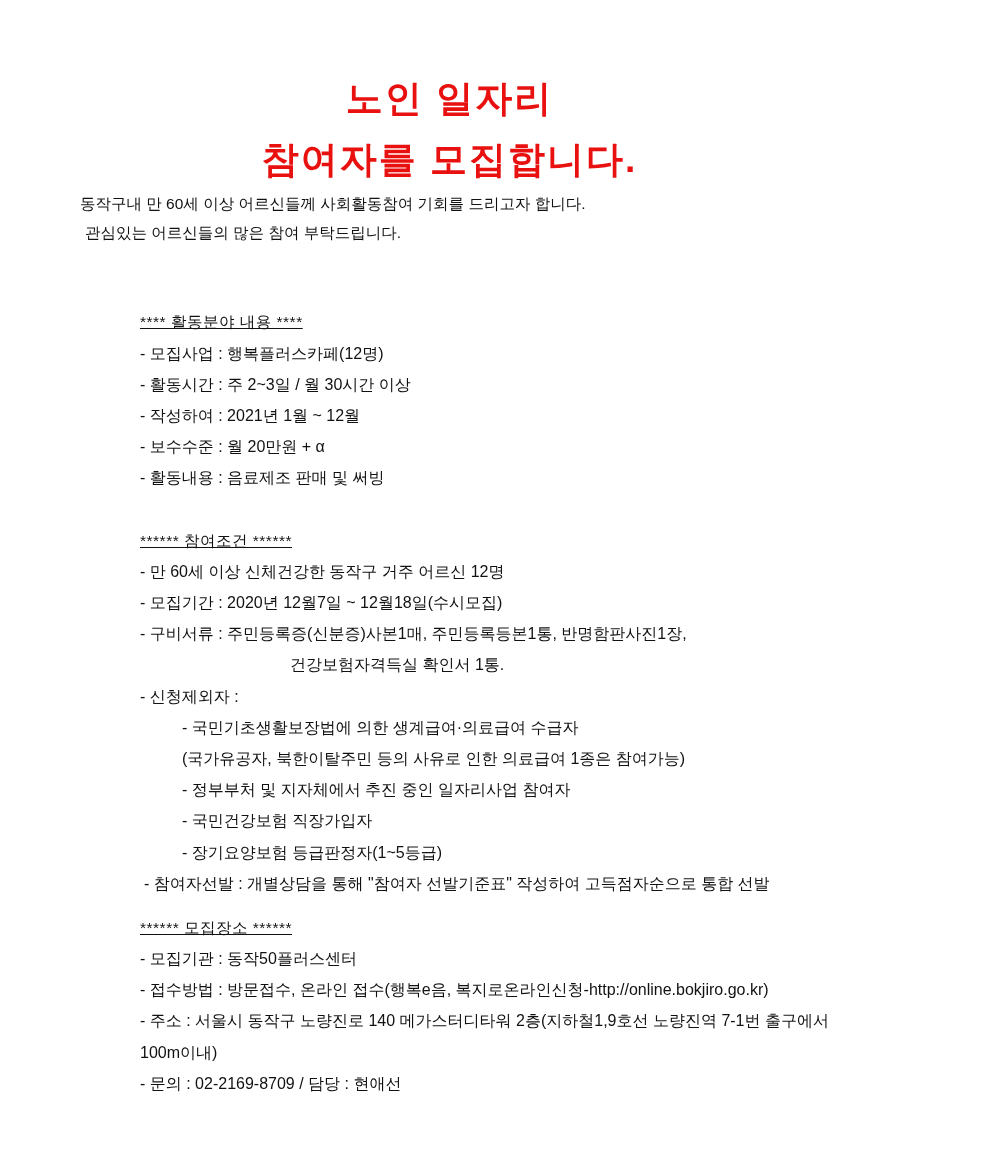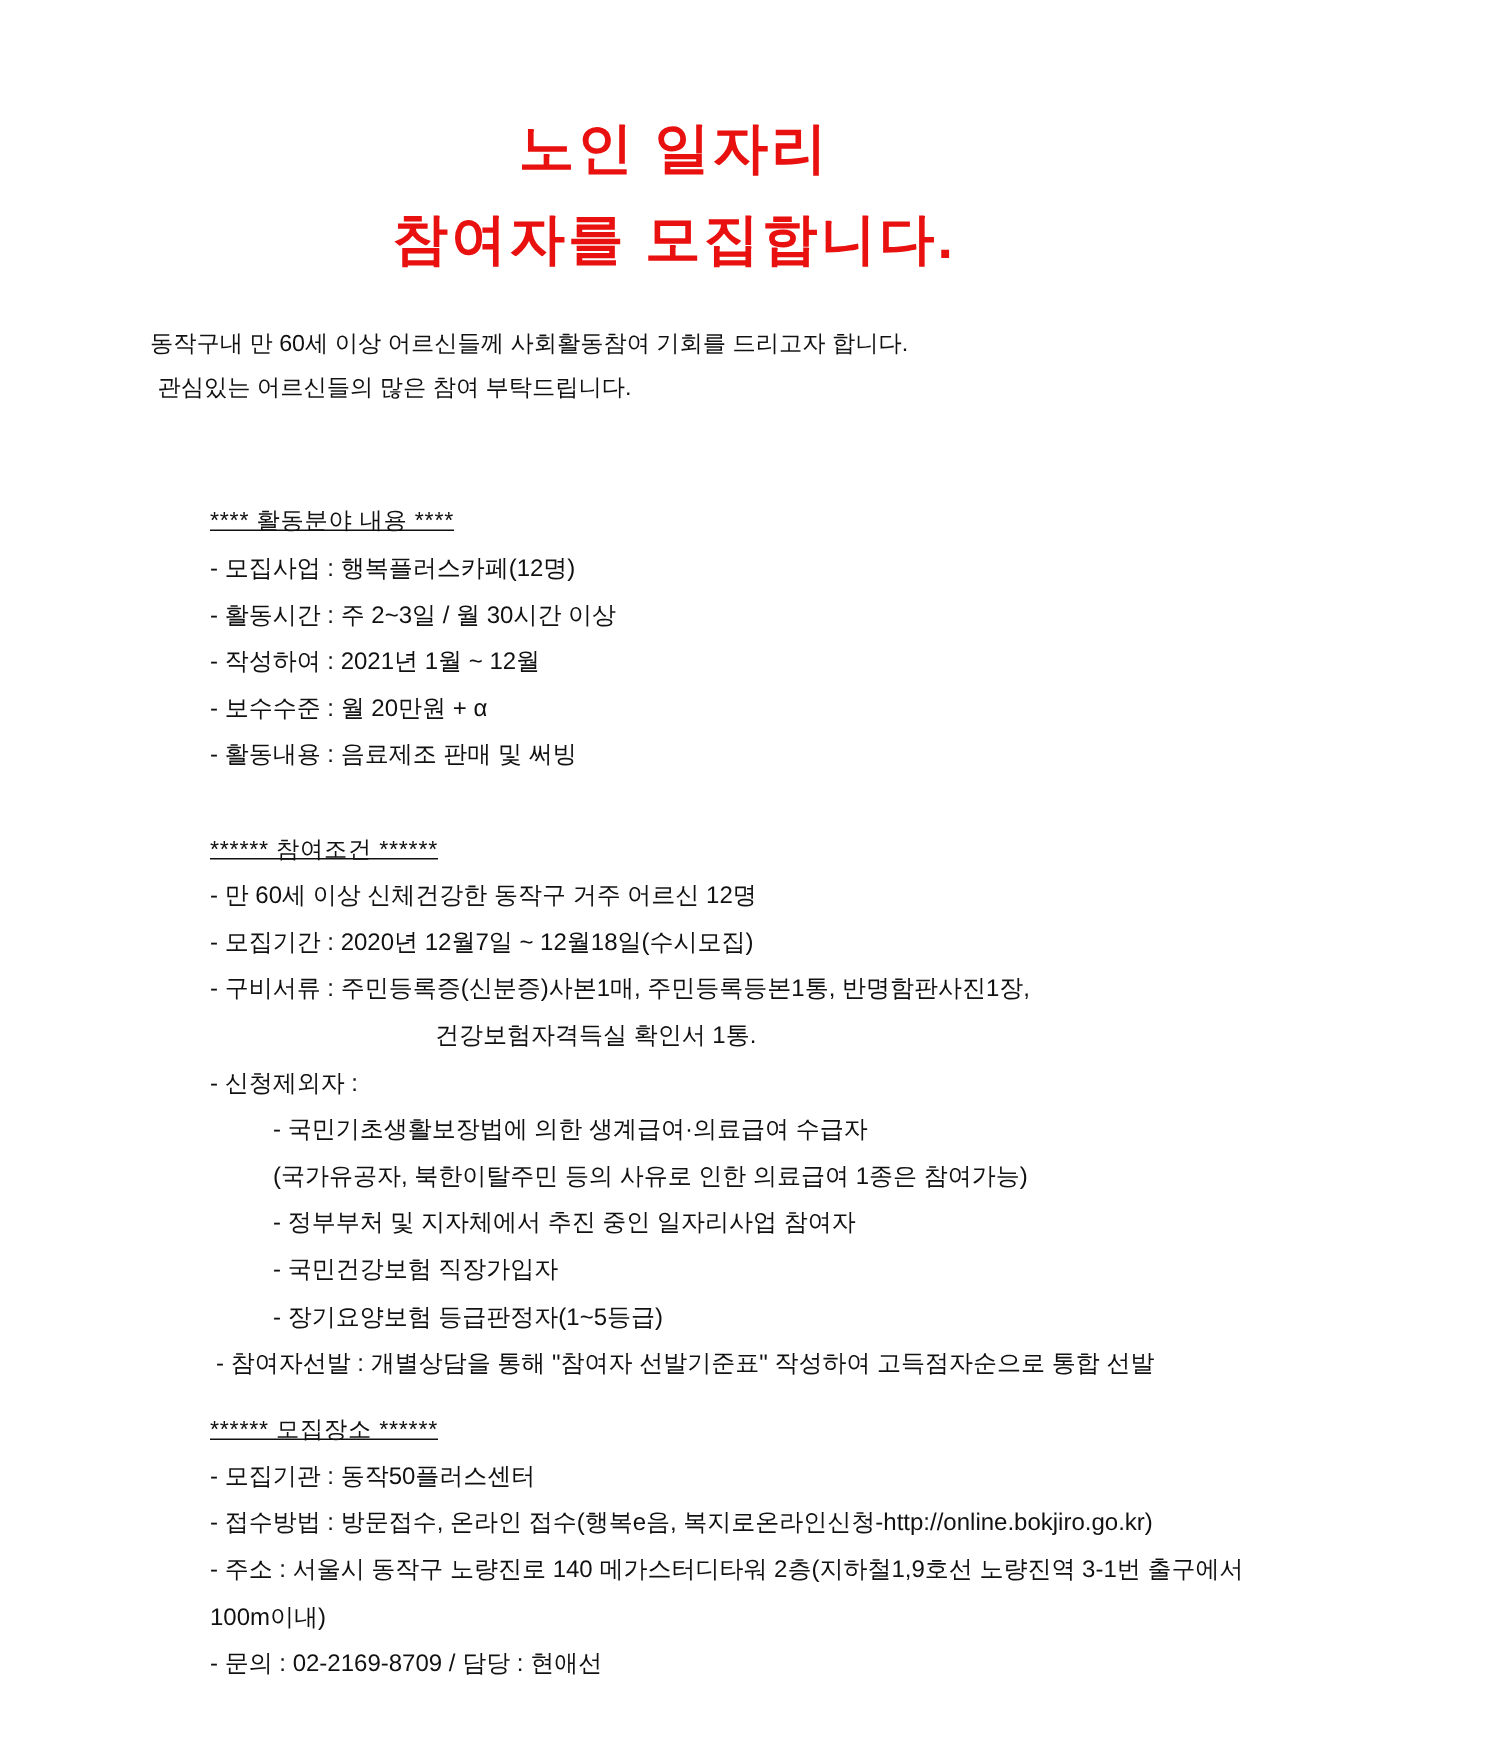--- a/index.html
+++ b/index.html
@@ -31,22 +31,21 @@
   .title-line {
     color: #e8110f;
     font-size: 37px;
     font-weight: bold;
     letter-spacing: 2px;
     line-height: 1.65;
   }
 
   
   .intro {
-    margin-top: 26px;
-    padding-left: 100px;
+    padding-left: 80px;
     font-size: 15.5px;
     line-height: 1.85;
     color: #111;
   }
   .intro div:nth-child(2) {
     padding-left: 5px;
   }
 
   
   .section {
@@ -110,17 +109,17 @@
     <div class="line indent-2">- 정부부처 및 지자체에서 추진 중인 일자리사업 참여자</div>
     <div class="line indent-2">- 국민건강보험 직장가입자</div>
     <div class="line indent-2">- 장기요양보험 등급판정자(1~5등급)</div>
     <div class="line indent-neg">- 참여자선발 : 개별상담을 통해 "참여자 선발기준표" 작성하여 고득점자순으로 통합 선발</div>
   </div>
 
   <div class="section sec-place">
     <div class="sec-heading">****** 모집장소 ******</div>
     <div class="line">- 모집기관 : 동작50플러스센터</div>
     <div class="line">- 접수방법 : 방문접수, 온라인 접수(행복e음, 복지로온라인신청-http://online.bokjiro.go.kr)</div>
-    <div class="line wrap-long">- 주소 : 서울시 동작구 노량진로 140 메가스터디타워 2층(지하철1,9호선 노량진역 3-1번 출구에서 100m이내)</div>
+    <div class="line wrap-long">- 주소 : 서울시 동작구 노량진로 140 메가스터디타워 2층(지하철1,9호선 노량진역 7-1번 출구에서 100m이내)</div>
     <div class="line">- 문의 : 02-2169-8709 / 담당 : 현애선</div>
   </div>
 
 </div>
 
 </body></html>

